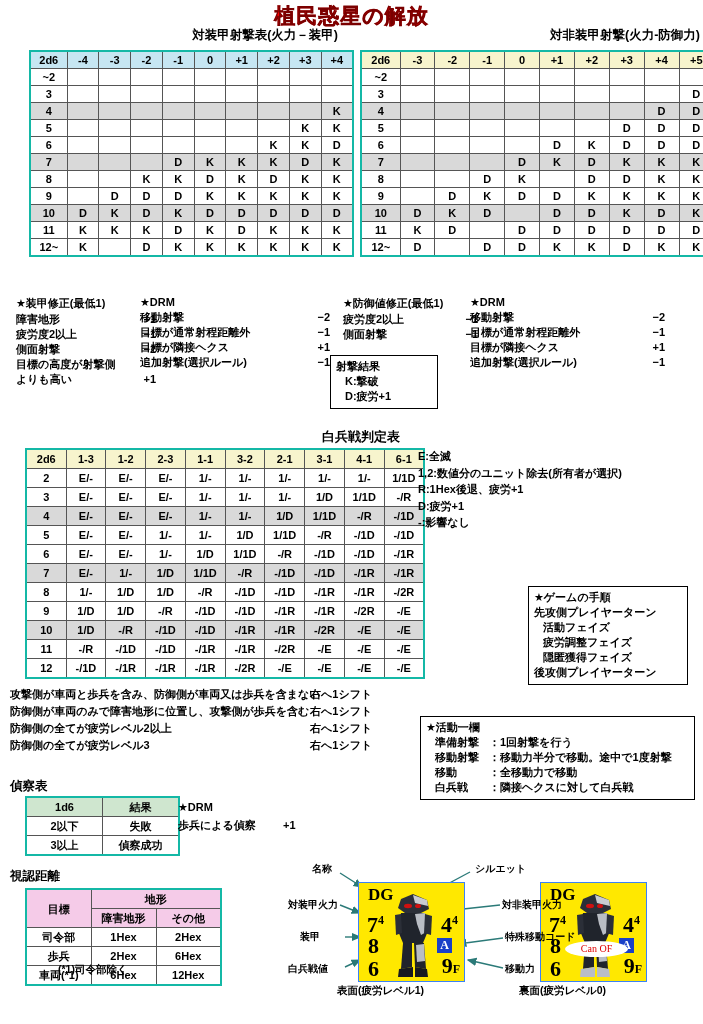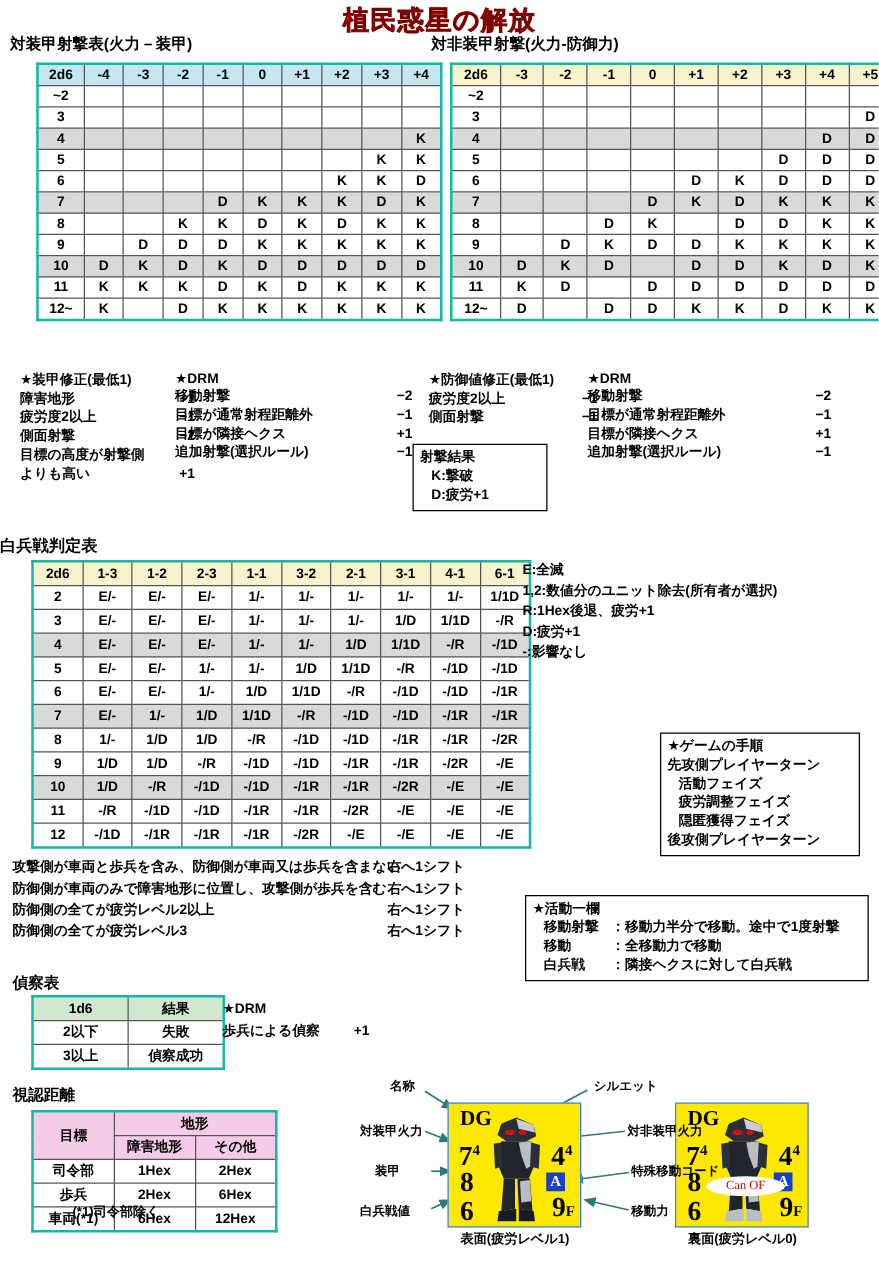--- a/index.html
+++ b/index.html
@@ -19,21 +19,21 @@
     position:absolute; top:2px; left:0; width:703px;
     text-align:center;
     font-size:21px; font-weight:bold;
     color:#ff0000;
     -webkit-text-stroke:0.6px #7a0000;
     letter-spacing:1px;
     font-family:"DejaVu Sans","Liberation Sans",sans-serif;
   }
 
   .tbl-caption{
-    font-size:12.5px; font-weight:bold; text-align:left;
+    font-size:12.5px; font-weight:bold; text-align:right;
   }
 
   
   table.grid{
     border-collapse:collapse;
     table-layout:fixed;
   }
   table.grid td, table.grid th{
     border:1px solid #555;
     text-align:center;
@@ -129,21 +129,21 @@
   .counter .canof{
     position:absolute; left:24px; top:58px;
     width:63px; height:16px;
     background:#fff; border-radius:50%;
     color:#e00000; font-size:10px; font-weight:normal;
     text-align:center; line-height:16px;
     font-family:"Liberation Serif","DejaVu Serif",serif;
     z-index:5;
   }
   .counter-cap{
-    position:absolute; width:150px; text-align:center;
+    position:absolute; width:150px; text-align:left;
     font-size:10.5px; font-weight:bold;
   }
   .callout{
     position:absolute; font-size:10px; font-weight:bold; white-space:nowrap;
   }
   svg.arrows{ position:absolute; left:0; top:0; pointer-events:none; }
 
   .mech { position:absolute; left:28px; top:8px; width:52px; height:88px; }
 </style>
 </head>
@@ -767,20 +767,21 @@
     </div>
     <div class="shiftrow">
       <span class="lbl">防御側の全てが疲労レベル3</span>
       <span class="val">右へ1シフト</span>
     </div>
   </div>
 
 <div class="abs boxed" style="left:420px; top:716px; width:275px;">
   <div class="ln">★活動一欄</div>
   <div>
+      <div class="ln ind"><span style="display: inline-block; width: 54px;">準備射撃</span><span>：1回射撃を行う</span></div>
       <div class="ln ind"><span style="display: inline-block; width: 54px;">移動射撃</span><span>：移動力半分で移動。途中で1度射撃</span></div>
       <div class="ln ind"><span style="display: inline-block; width: 54px;">移動</span><span>：全移動力で移動</span></div>
       <div class="ln ind"><span style="display: inline-block; width: 54px;">白兵戦</span><span>：隣接ヘクスに対して白兵戦</span></div>
     </div>
 </div>
 
 <div class="abs tbl-caption" style="left:10px; top:778px; width:80px; text-align:left; font-size:12.5px;">偵察表</div>
 <table class="grid" id="recon-table" style="position:absolute; left:10px; top:796px;">
   <colgroup>
       <col>

